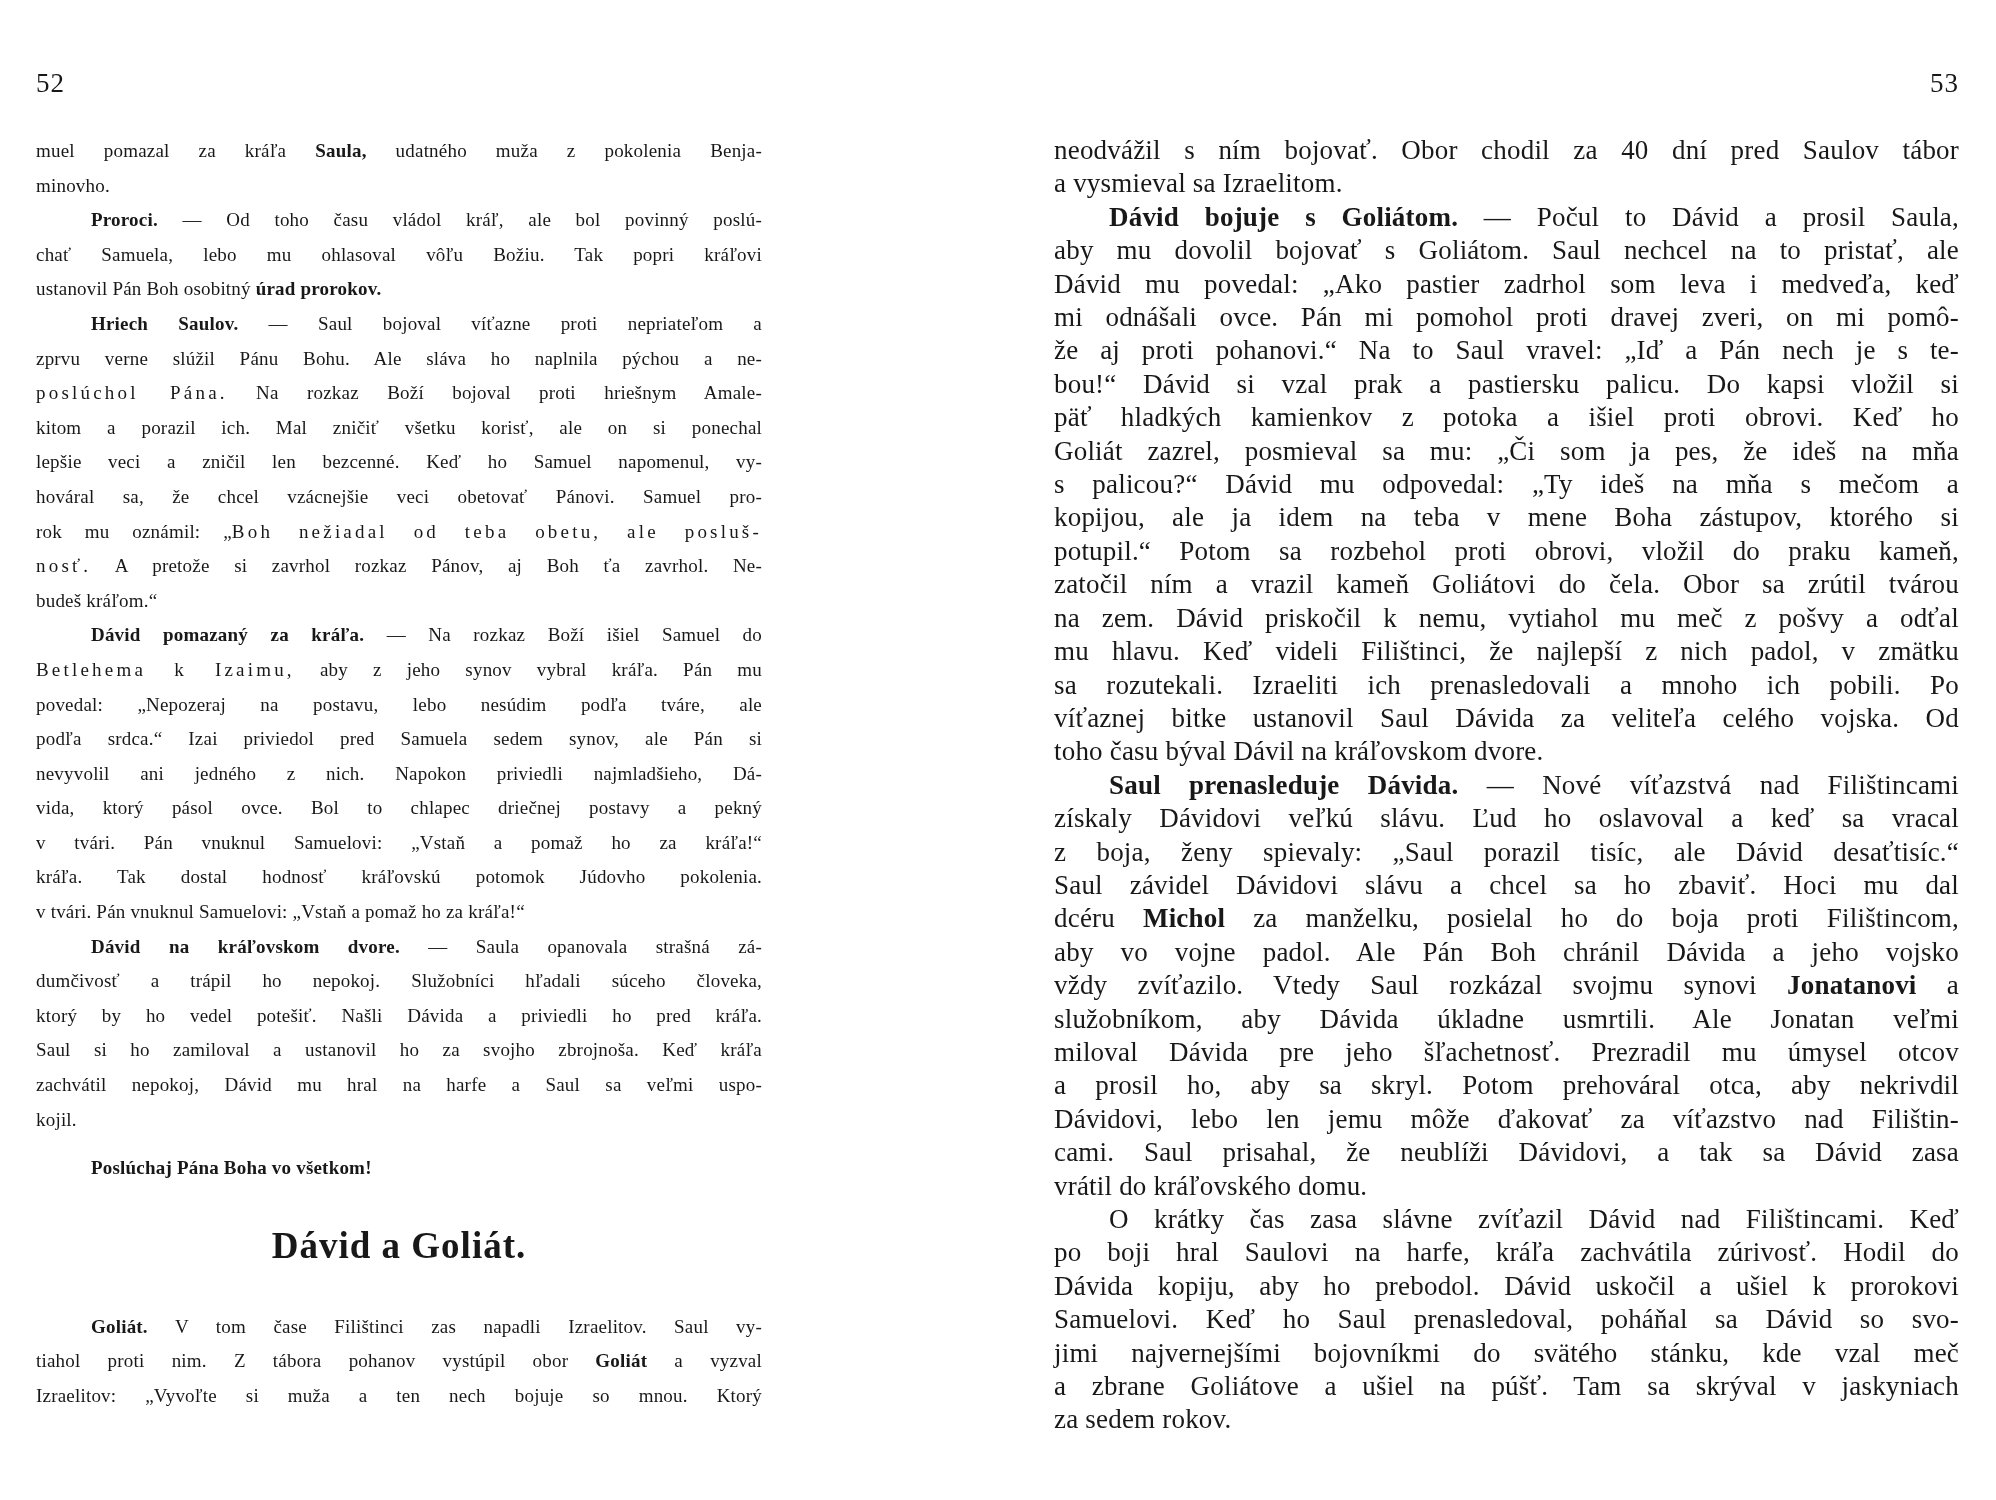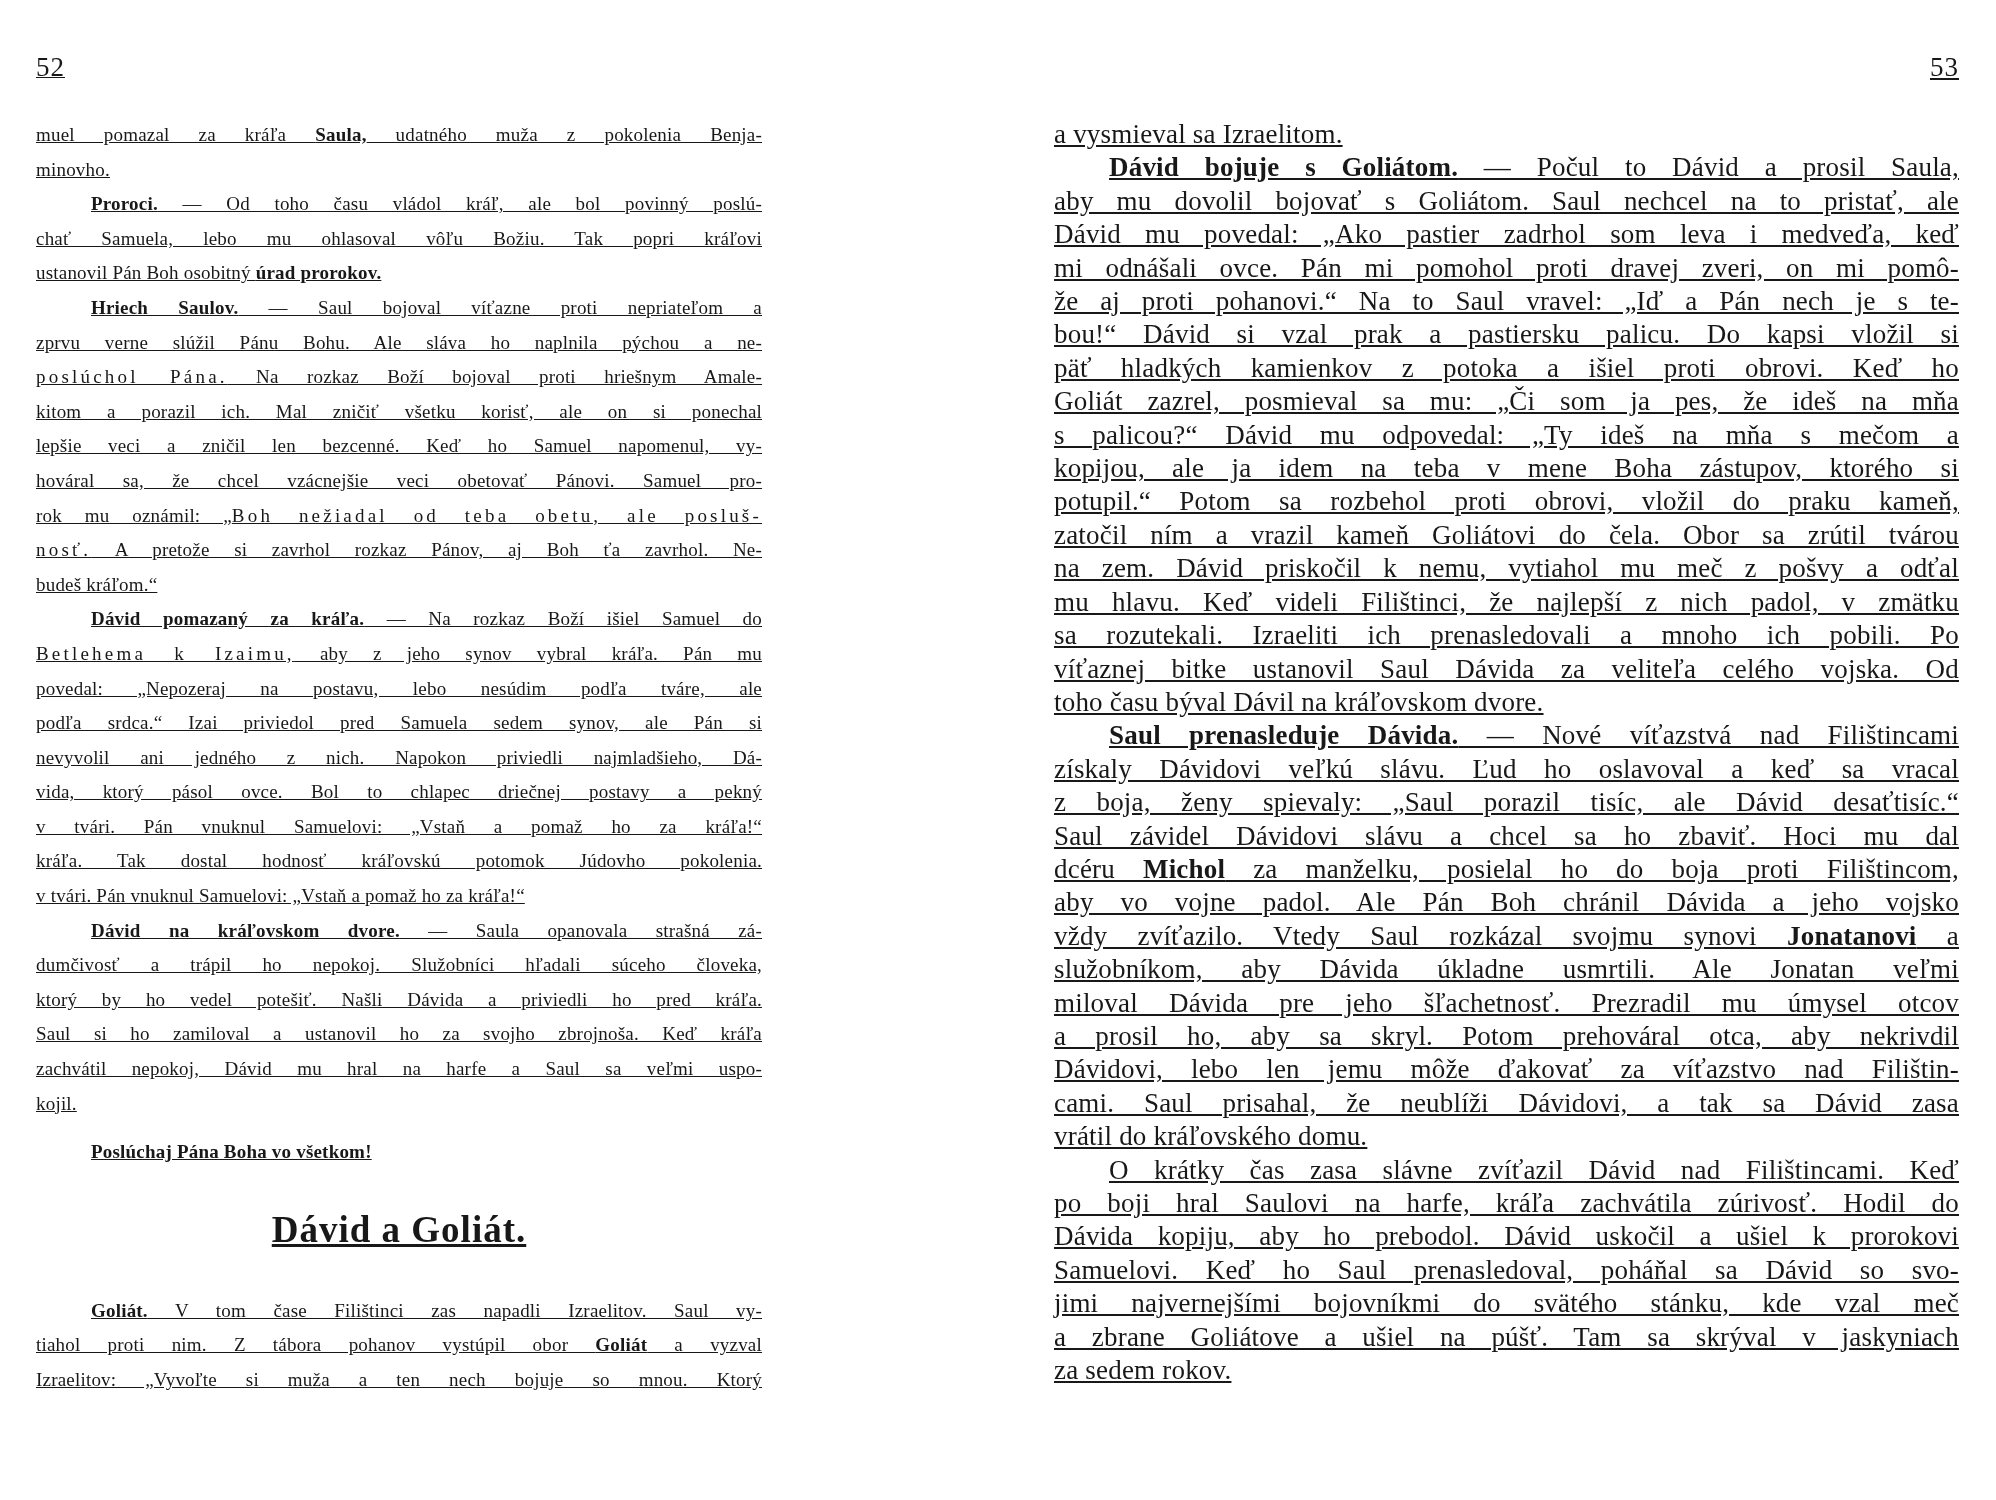--- a/index.html
+++ b/index.html
@@ -10,22 +10,21 @@
     background: #ffffff;
     overflow: hidden;
   }
   body {
     position: relative;
     font-family: "Liberation Serif", "DejaVu Serif", serif;
     color: #181818;
   }
   .page {
     position: absolute;
-    top: 52px;
-    text-decoration: underline;
+    top: 68px;
   }
   .page-left  { left: 36px;  width: 726px; }
   .page-right { left: 1054px; width: 905px; }
 
   .page-header {
     height: 66px;
   }
   .page-number {
     font-size: 27px;
     line-height: 30px;
@@ -108,20 +107,21 @@
       <div class="line"><span class="seg-n">tiahol proti nim. Z tábora pohanov vystúpil obor </span><span class="seg-b">Goliát</span><span class="seg-n"> a vyzval</span></div>
       <div class="line"><span class="seg-n">Izraelitov: „Vyvoľte si muža a ten nech bojuje so mnou. Ktorý</span></div>
     </div>
 </div>
 
 <div class="page page-right">
   <div class="page-header">
     <span class="page-number">53</span>
   </div>
   <div class="page-body">
+      <div class="line"><span class="seg-n">neodvážil s ním bojovať. Obor chodil za 40 dní pred Saulov tábor</span></div>
       <div class="line last"><span class="seg-n">a vysmieval sa Izraelitom.</span></div>
       <div class="line indent"><span class="seg-b">Dávid bojuje s Goliátom.</span><span class="seg-n"> — Počul to Dávid a prosil Saula,</span></div>
       <div class="line"><span class="seg-n">aby mu dovolil bojovať s Goliátom. Saul nechcel na to pristať, ale</span></div>
       <div class="line"><span class="seg-n">Dávid mu povedal: „Ako pastier zadrhol som leva i medveďa, keď</span></div>
       <div class="line"><span class="seg-n">mi odnášali ovce. Pán mi pomohol proti dravej zveri, on mi pomô-</span></div>
       <div class="line"><span class="seg-n">že aj proti pohanovi.“ Na to Saul vravel: „Iď a Pán nech je s te-</span></div>
       <div class="line"><span class="seg-n">bou!“ Dávid si vzal prak a pastiersku palicu. Do kapsi vložil si</span></div>
       <div class="line"><span class="seg-n">päť hladkých kamienkov z potoka a išiel proti obrovi. Keď ho</span></div>
       <div class="line"><span class="seg-n">Goliát zazrel, posmieval sa mu: „Či som ja pes, že ideš na mňa</span></div>
       <div class="line"><span class="seg-n">s palicou?“ Dávid mu odpovedal: „Ty ideš na mňa s mečom a</span></div>

